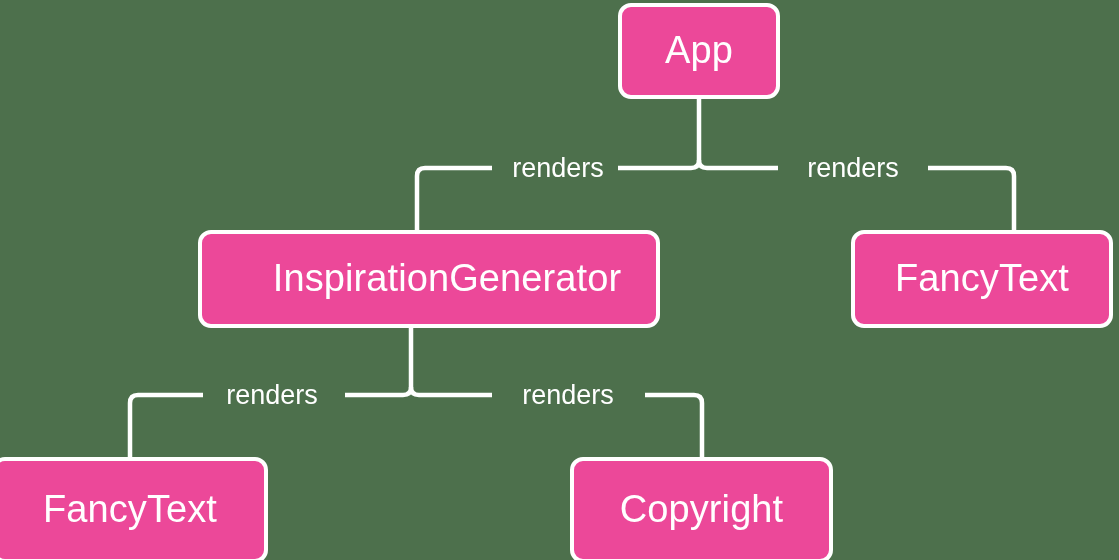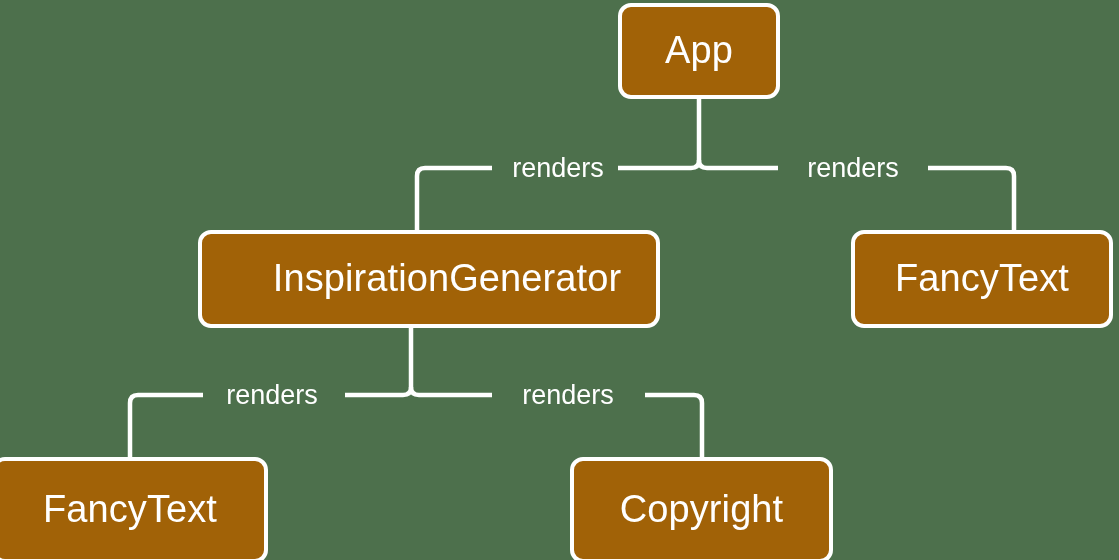--- a/index.html
+++ b/index.html
@@ -20,21 +20,21 @@
     position: absolute;
     left: 0;
     top: 0;
     width: 1119px;
     height: 560px;
     pointer-events: none;
   }
   .node {
     position: absolute;
     box-sizing: border-box;
-    background: #a16207;
+    background: #ec4899;
     border: 4px solid #ffffff;
     border-radius: 13px;
     display: flex;
     align-items: center;
     justify-content: center;
     color: #ffffff;
     font-size: 38px;
     font-weight: 400;
     letter-spacing: 0.1px;
     white-space: nowrap;

